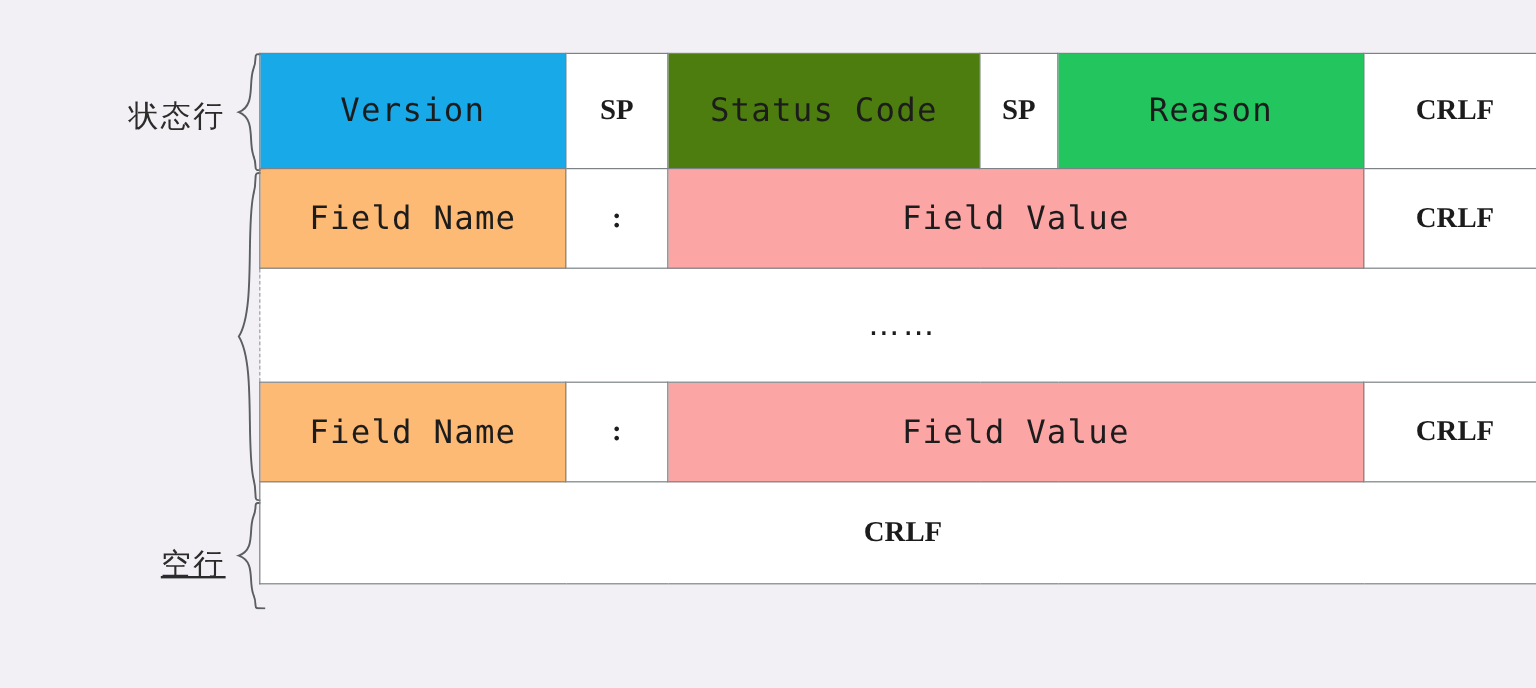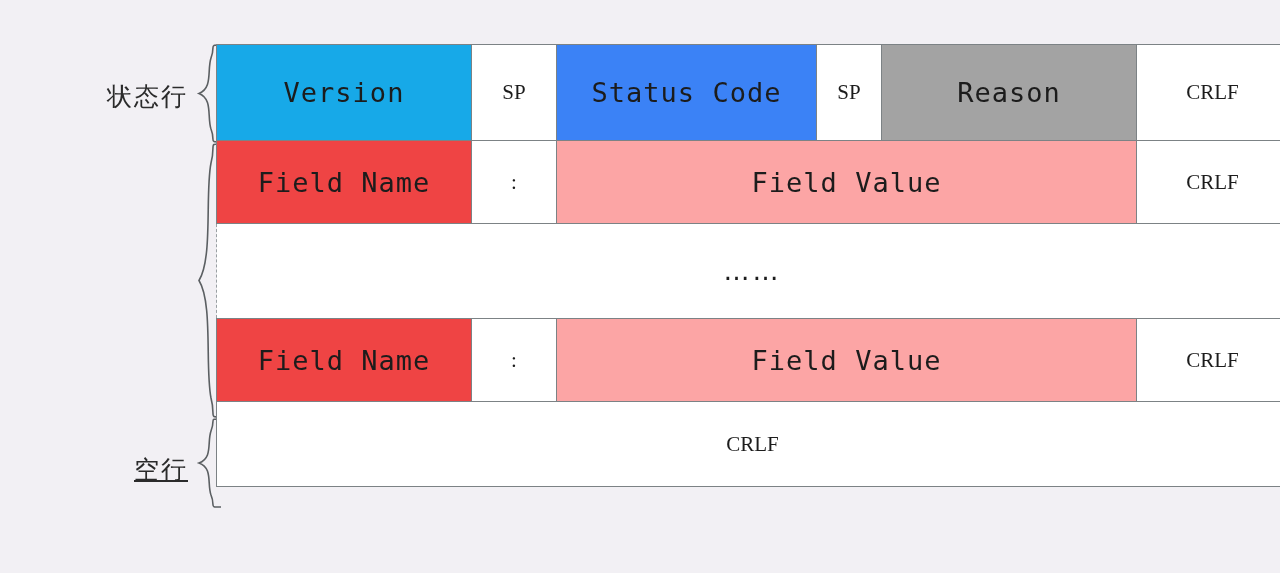--- a/index.html
+++ b/index.html
@@ -69,28 +69,29 @@
   .row-blank-line td { height: 84px; }
 
   
   .mono {
     font-family: "DejaVu Sans Mono", monospace;
     font-size: 27px;
     letter-spacing: 1px;
   }
   .serif {
     font-family: "Liberation Serif", serif;
-    font-size: 21px;
+    font-size: 24px;
+    font-weight: bold;
   }
 
   
   .c-version  { background: #17a9e8; }
-  .c-status   { background: #3b82f6; }
-  .c-reason   { background: #a3a3a3; }
-  .c-field-name { background: #ef4444; }
+  .c-status   { background: #4d7c0f; }
+  .c-reason   { background: #22c55e; }
+  .c-field-name { background: #fdba74; }
   .c-field-value { background: #fca5a5; }
   .c-white    { background: #ffffff; }
 
   
   .ellipsis-cell {
     background: #ffffff;
     border-top: none !important;
     border-bottom: none !important;
     border-left: 1.6px dashed #9aa0a3 !important;
     border-right: 1.6px dashed #9aa0a3 !important;

